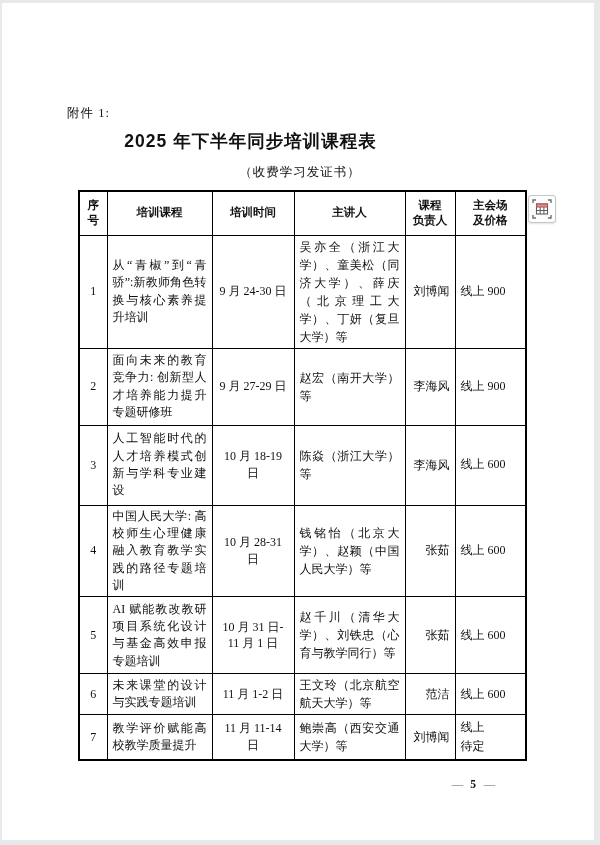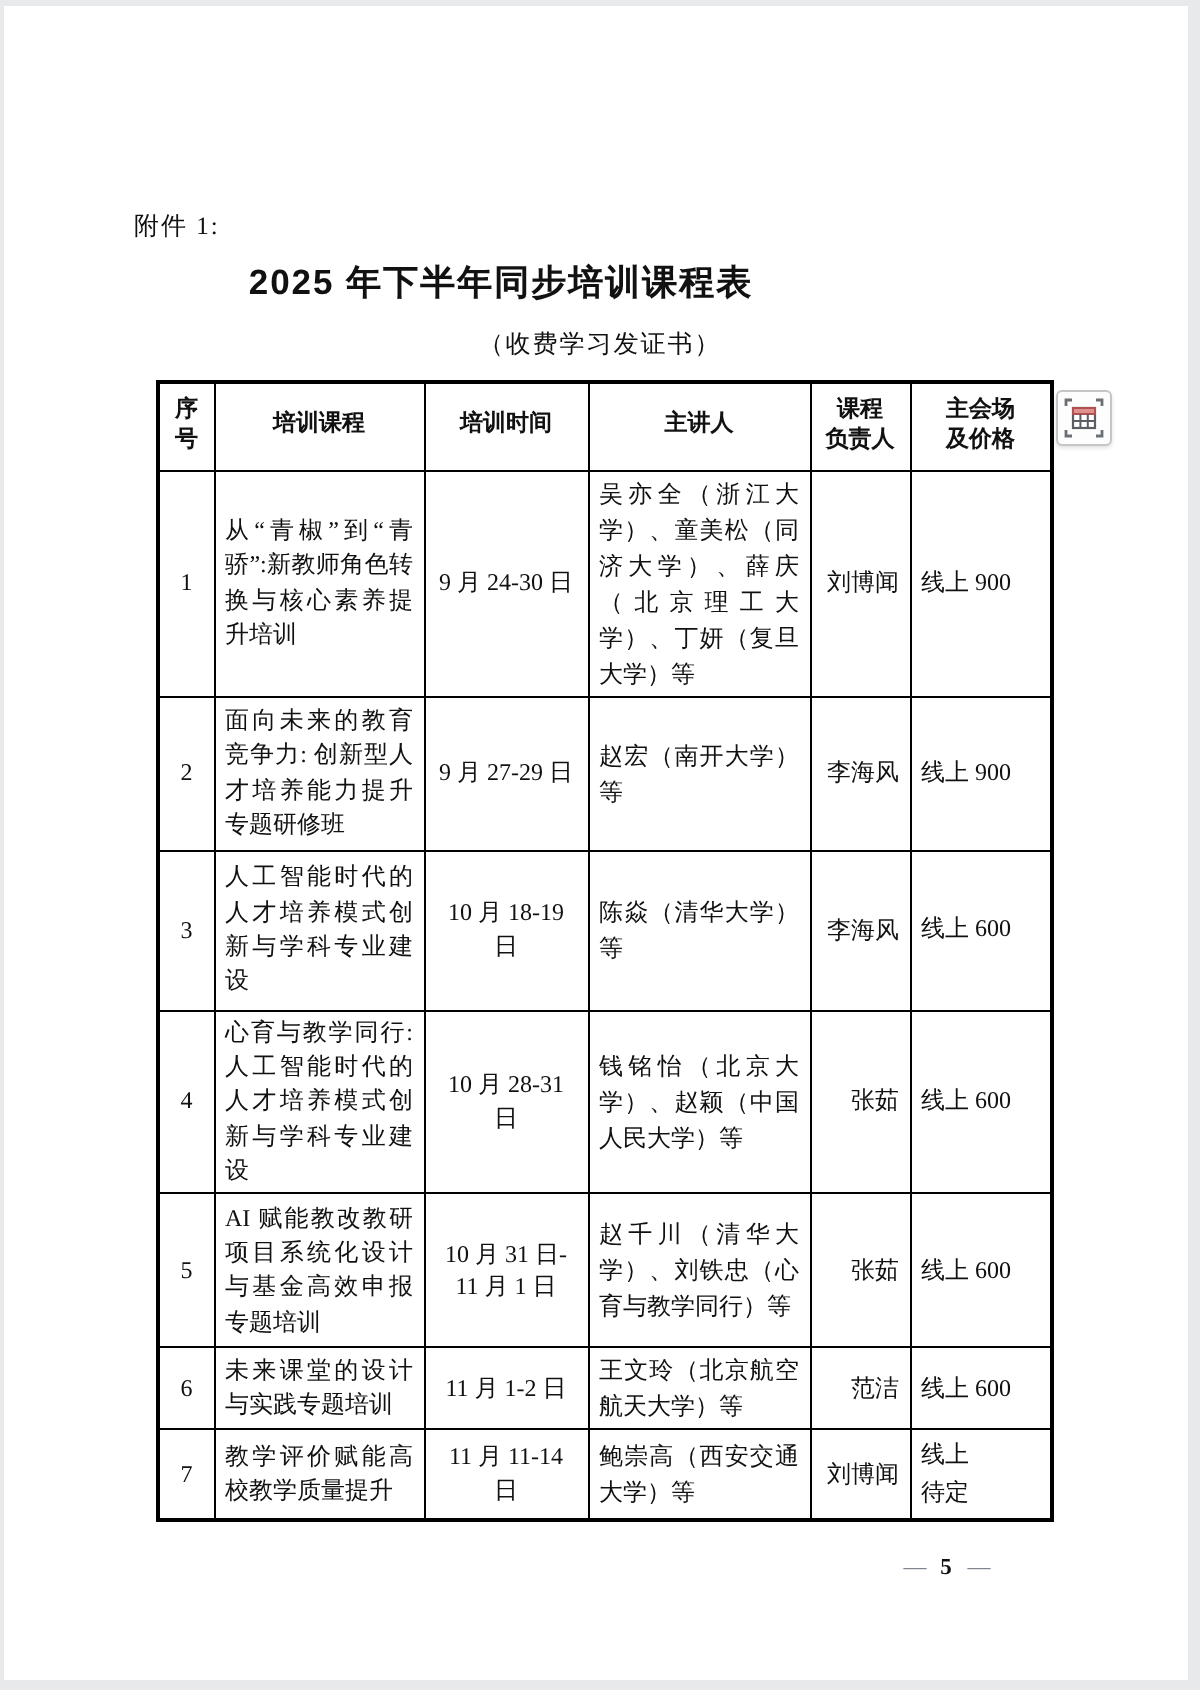--- a/index.html
+++ b/index.html
@@ -155,27 +155,27 @@
       <td class="cell-course">面向未来的教育竞争力: 创新型人才培养能力提升专题研修班</td>
       <td class="cell-time">9 月 27-29 日</td>
       <td class="cell-speakers">赵宏（南开大学）等</td>
       <td class="cell-leader">李海风</td>
       <td class="cell-price">线上 900</td>
     </tr>
     <tr class="h3">
       <td class="cell-no">3</td>
       <td class="cell-course">人工智能时代的人才培养模式创新与学科专业建设</td>
       <td class="cell-time">10 月 18-19 日</td>
-      <td class="cell-speakers">陈焱（清华大学）等</td>
+      <td class="cell-speakers">陈焱（浙江大学）等</td>
       <td class="cell-leader">李海风</td>
       <td class="cell-price">线上 600</td>
     </tr>
     <tr class="h4">
       <td class="cell-no">4</td>
-      <td class="cell-course">心育与教学同行: 人工智能时代的人才培养模式创新与学科专业建设</td>
+      <td class="cell-course">中国人民大学: 高校师生心理健康融入教育教学实践的路径专题培训</td>
       <td class="cell-time">10 月 28-31 日</td>
       <td class="cell-speakers">钱铭怡（北京大学）、赵颖（中国人民大学）等</td>
       <td class="cell-leader">张茹</td>
       <td class="cell-price">线上 600</td>
     </tr>
     <tr class="h5">
       <td class="cell-no">5</td>
       <td class="cell-course">AI 赋能教改教研项目系统化设计与基金高效申报专题培训</td>
       <td class="cell-time">10 月 31 日-
 11 月 1 日</td>

